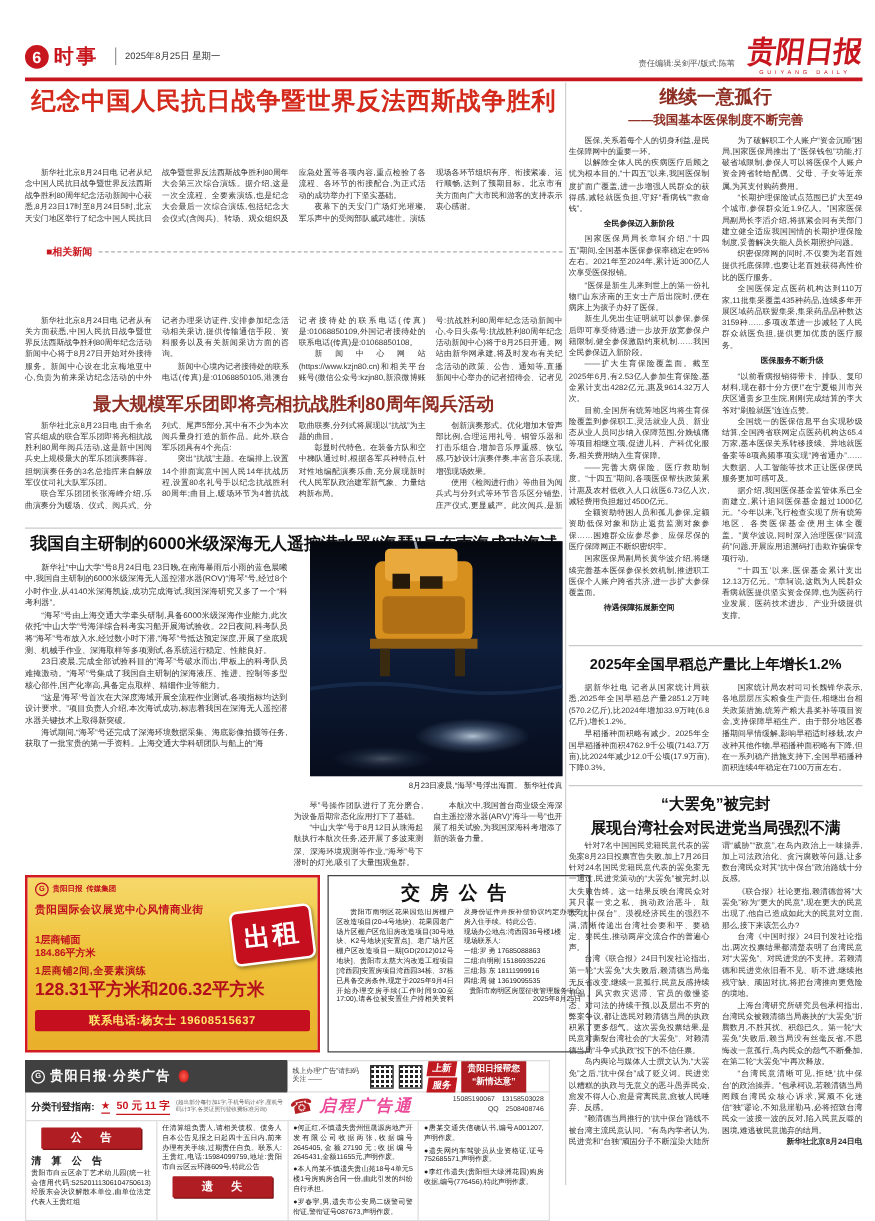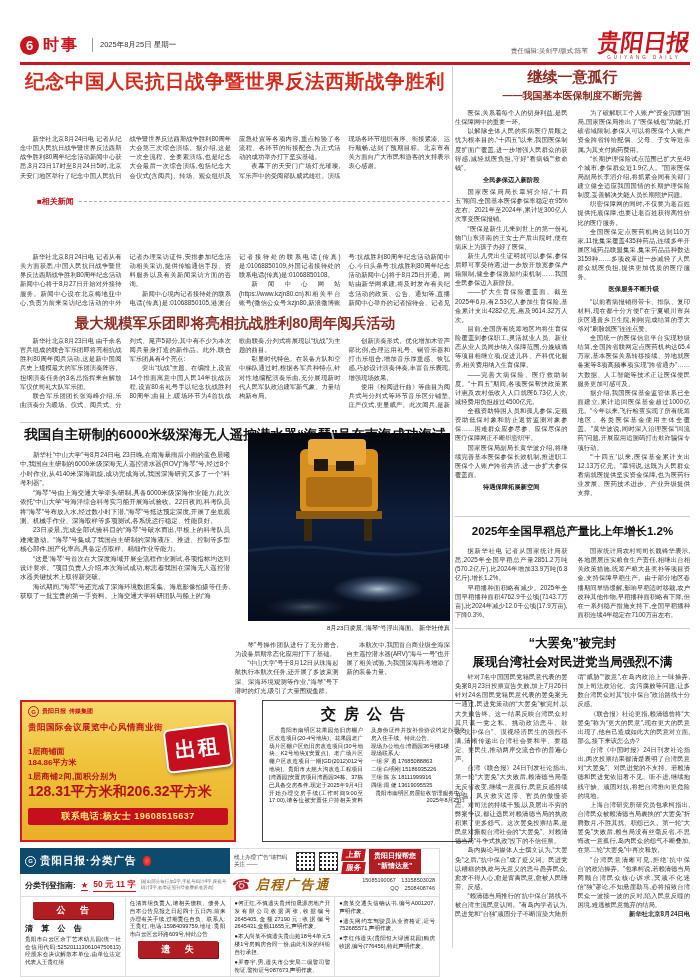--- a/index.html
+++ b/index.html
@@ -53,21 +53,21 @@
   #medh .t{font-size:15px;}
   #medh .s{font-size:10px;margin-top:2px;}
   #medb{position:absolute;top:40px;left:0;width:235px;height:400px;column-gap:10px;}
   #rhr1{top:448px;left:0;width:235px;}
   #riceh{position:absolute;top:456px;left:0;width:235px;font-size:11.5px;}
   #riceb{position:absolute;top:478px;left:0;width:235px;height:78px;column-gap:10px;}
   #rhr2{top:560px;left:0;width:235px;}
   #twh{position:absolute;top:566px;left:0;width:235px;font-size:12.5px;line-height:1.5;}
   #twb{position:absolute;top:604px;left:0;width:235px;height:274px;column-gap:10px;}
   
-  #rental{position:absolute;left:20px;top:700px;width:216px;height:142px;border:2px solid #d21a22;
+  #rental{position:absolute;left:20px;top:700px;width:236px;height:142px;border:2px solid #d21a22;
           background:linear-gradient(180deg,#f6d96a 0%,#efc23a 45%,#e9b02a 100%);
           box-sizing:border-box;padding:4px 6px;overflow:hidden;}
   .adlogo{display:flex;align-items:center;gap:3px;font-size:6px;color:#c00f1e;font-weight:bold;}
   .glogo{width:9px;height:9px;border:1.2px solid #c00f1e;border-radius:50%;color:#c00f1e;
          font-size:6px;font-weight:bold;display:flex;align-items:center;justify-content:center;}
   .adline1{color:#c00f1e;font-weight:800;font-size:8.5px;margin-top:5px;letter-spacing:0.5px;width:150px;}
   .adline2{display:flex;justify-content:space-between;width:150px;color:#c00f1e;font-weight:800;font-size:8px;margin-top:12px;flex-direction:column;}
   .adline3{color:#b3101c;font-weight:900;font-size:11.5px;margin-top:8px;letter-spacing:1px;}
   .adline4{color:#b3101c;font-weight:800;font-size:8px;margin-top:3px;letter-spacing:0.5px;}
   .adline5{color:#b3101c;font-weight:800;font-size:14px;margin-top:1px;}
@@ -81,40 +81,40 @@
             box-sizing:border-box;padding:3px 6px;overflow:hidden;margin-left:24px;}
   #handover .t{font-family:"DejaVu Serif",serif;font-size:15px;font-weight:bold;color:#111;
                text-align:center;letter-spacing:8px;margin:1px 0 3px 0;}
   #handb{column-count:2;column-gap:8px;font-size:5.6px;line-height:1.4;color:#222;text-align:justify;height:112px;overflow:hidden;}
   #handb p{margin:0;text-indent:2em;}
   #handb p.plain{text-indent:0;}
   #handb p.sig{text-indent:0;text-align:right;}
   
   #classified{position:absolute;left:20px;top:848px;width:420px;height:127px;box-sizing:border-box;}
   .crow1{display:flex;height:26px;align-items:stretch;}
-  .cbanner{flex:0 0 200px;background:#0c4a6e;color:#fff;display:flex;align-items:center;gap:4px;padding:0 5px;}
+  .cbanner{flex:0 0 200px;background:#404040;color:#fff;display:flex;align-items:center;gap:4px;padding:0 5px;}
   .cbanner .glogo{border-color:#fff;color:#fff;}
   .cbanner .bt{font-weight:900;font-size:10.5px;letter-spacing:1px;}
   .lantern{width:8px;height:10px;background:radial-gradient(#ff5a4d,#c01010);border-radius:45%;margin-left:2px;}
   .conline{flex:1;display:flex;align-items:center;gap:4px;padding:0 4px;border:1px solid #ddd;border-left:none;}
   .scantext{font-size:5.5px;color:#333;width:58px;line-height:1.3;}
   .qr{width:17px;height:17px;background:
       repeating-linear-gradient(0deg,#111 0 2px,#fff 2px 4px),
       repeating-linear-gradient(90deg,#111 0 2px,#fff 2px 4px);
       background-blend-mode:screen;border:1px solid #333;}
   .badge-stack{display:flex;flex-direction:column;gap:1px;}
   .sbadge{background:#c01a20;color:#fff;font-weight:800;font-size:7.5px;padding:1px 4px;transform:skewX(-8deg);}
   .promo{background:#b01e24;color:#fff;font-size:7px;font-weight:800;text-align:center;
          padding:2px 5px;line-height:1.5;}
   .crow2{display:flex;align-items:center;height:22px;border:1px solid #ddd;border-top:none;padding:0 4px;gap:5px;}
   .guide-l{font-weight:800;font-size:8px;color:#222;}
   .guide-p{font-weight:800;font-size:8.5px;color:#c8161e;border-bottom:1px solid #c8161e;}
   .guide-n{font-size:4.5px;color:#666;width:86px;line-height:1.3;}
   .phoneicon{color:#b41f24;font-size:15px;transform:rotate(-12deg);}
-  .qct{font-family:"DejaVu Serif",serif;font-weight:900;font-style:italic;font-size:13px;color:#a16207;letter-spacing:2px;}
+  .qct{font-family:"DejaVu Serif",serif;font-weight:900;font-style:italic;font-size:13px;color:#ec4899;letter-spacing:2px;}
   .qnums{font-size:5.5px;color:#333;margin-left:auto;text-align:right;line-height:1.4;}
   .crow3{display:flex;height:79px;border:1px solid #ddd;border-top:none;}
   .ccol{flex:1;padding:3px 4px;font-size:5.6px;line-height:1.4;color:#222;text-align:justify;overflow:hidden;}
   .ccol + .ccol{border-left:1px solid #ddd;}
   .ccol p{margin:0 0 2px 0;}
   .rbadge{background:#b01e24;color:#fff;font-weight:800;font-size:9px;letter-spacing:6px;
           text-align:center;padding:2px 0 2px 6px;margin:2px 8px 4px 8px;border-radius:1px;
           box-shadow:1px 1px 0 #7c1215;}
   .liqtitle{text-align:left;font-weight:700;font-size:8px;letter-spacing:3px;color:#222;margin:2px 0;}
 </style>
@@ -276,21 +276,21 @@
     <div class="adlogo">
       <span class="glogo">G</span>
       <span>贵阳日报</span>
       <span>传媒集团</span>
     </div>
     <div class="adline1">贵阳国际会议展览中心风情商业街</div>
     <div class="adline2">
       <span>1层商铺面</span>
       <span>184.86平方米</span>
     </div>
-    <div class="adline4">1层商铺2间,面积分别为</div>
+    <div class="adline4">1层商铺2间,全要素演练</div>
     <div class="adline5">128.31平方米和206.32平方米</div>
     <div class="adcontact">联系电话:杨女士 19608515637</div>
     <div class="chuzu">出租</div>
   </div>
 
   <div id="handover">
     <div class="t">交房公告</div>
     <div id="handb">
         <p>贵阳市南明区花果园危旧房棚户区改造项目(20-4号地块)、花果园老广场片区棚户区危旧房改造项目(30号地块、K2号地块)[安置点]、老广场片区棚户区改造项目一期[GD(2012)012号地块]、贵阳市太慈大沟改造工程项目[湾西园]安置房项目湾西园34栋、37栋已具备交房条件,现定于2025年9月4日开始办理交房手续(工作时间9:00至17:00),请各位被安置住户持相关资料及身份证件并按补偿协议约定办理交房入住手续。特此公告。</p>
         <p class="plain">现场办公地点:湾西园36号楼1楼</p>

